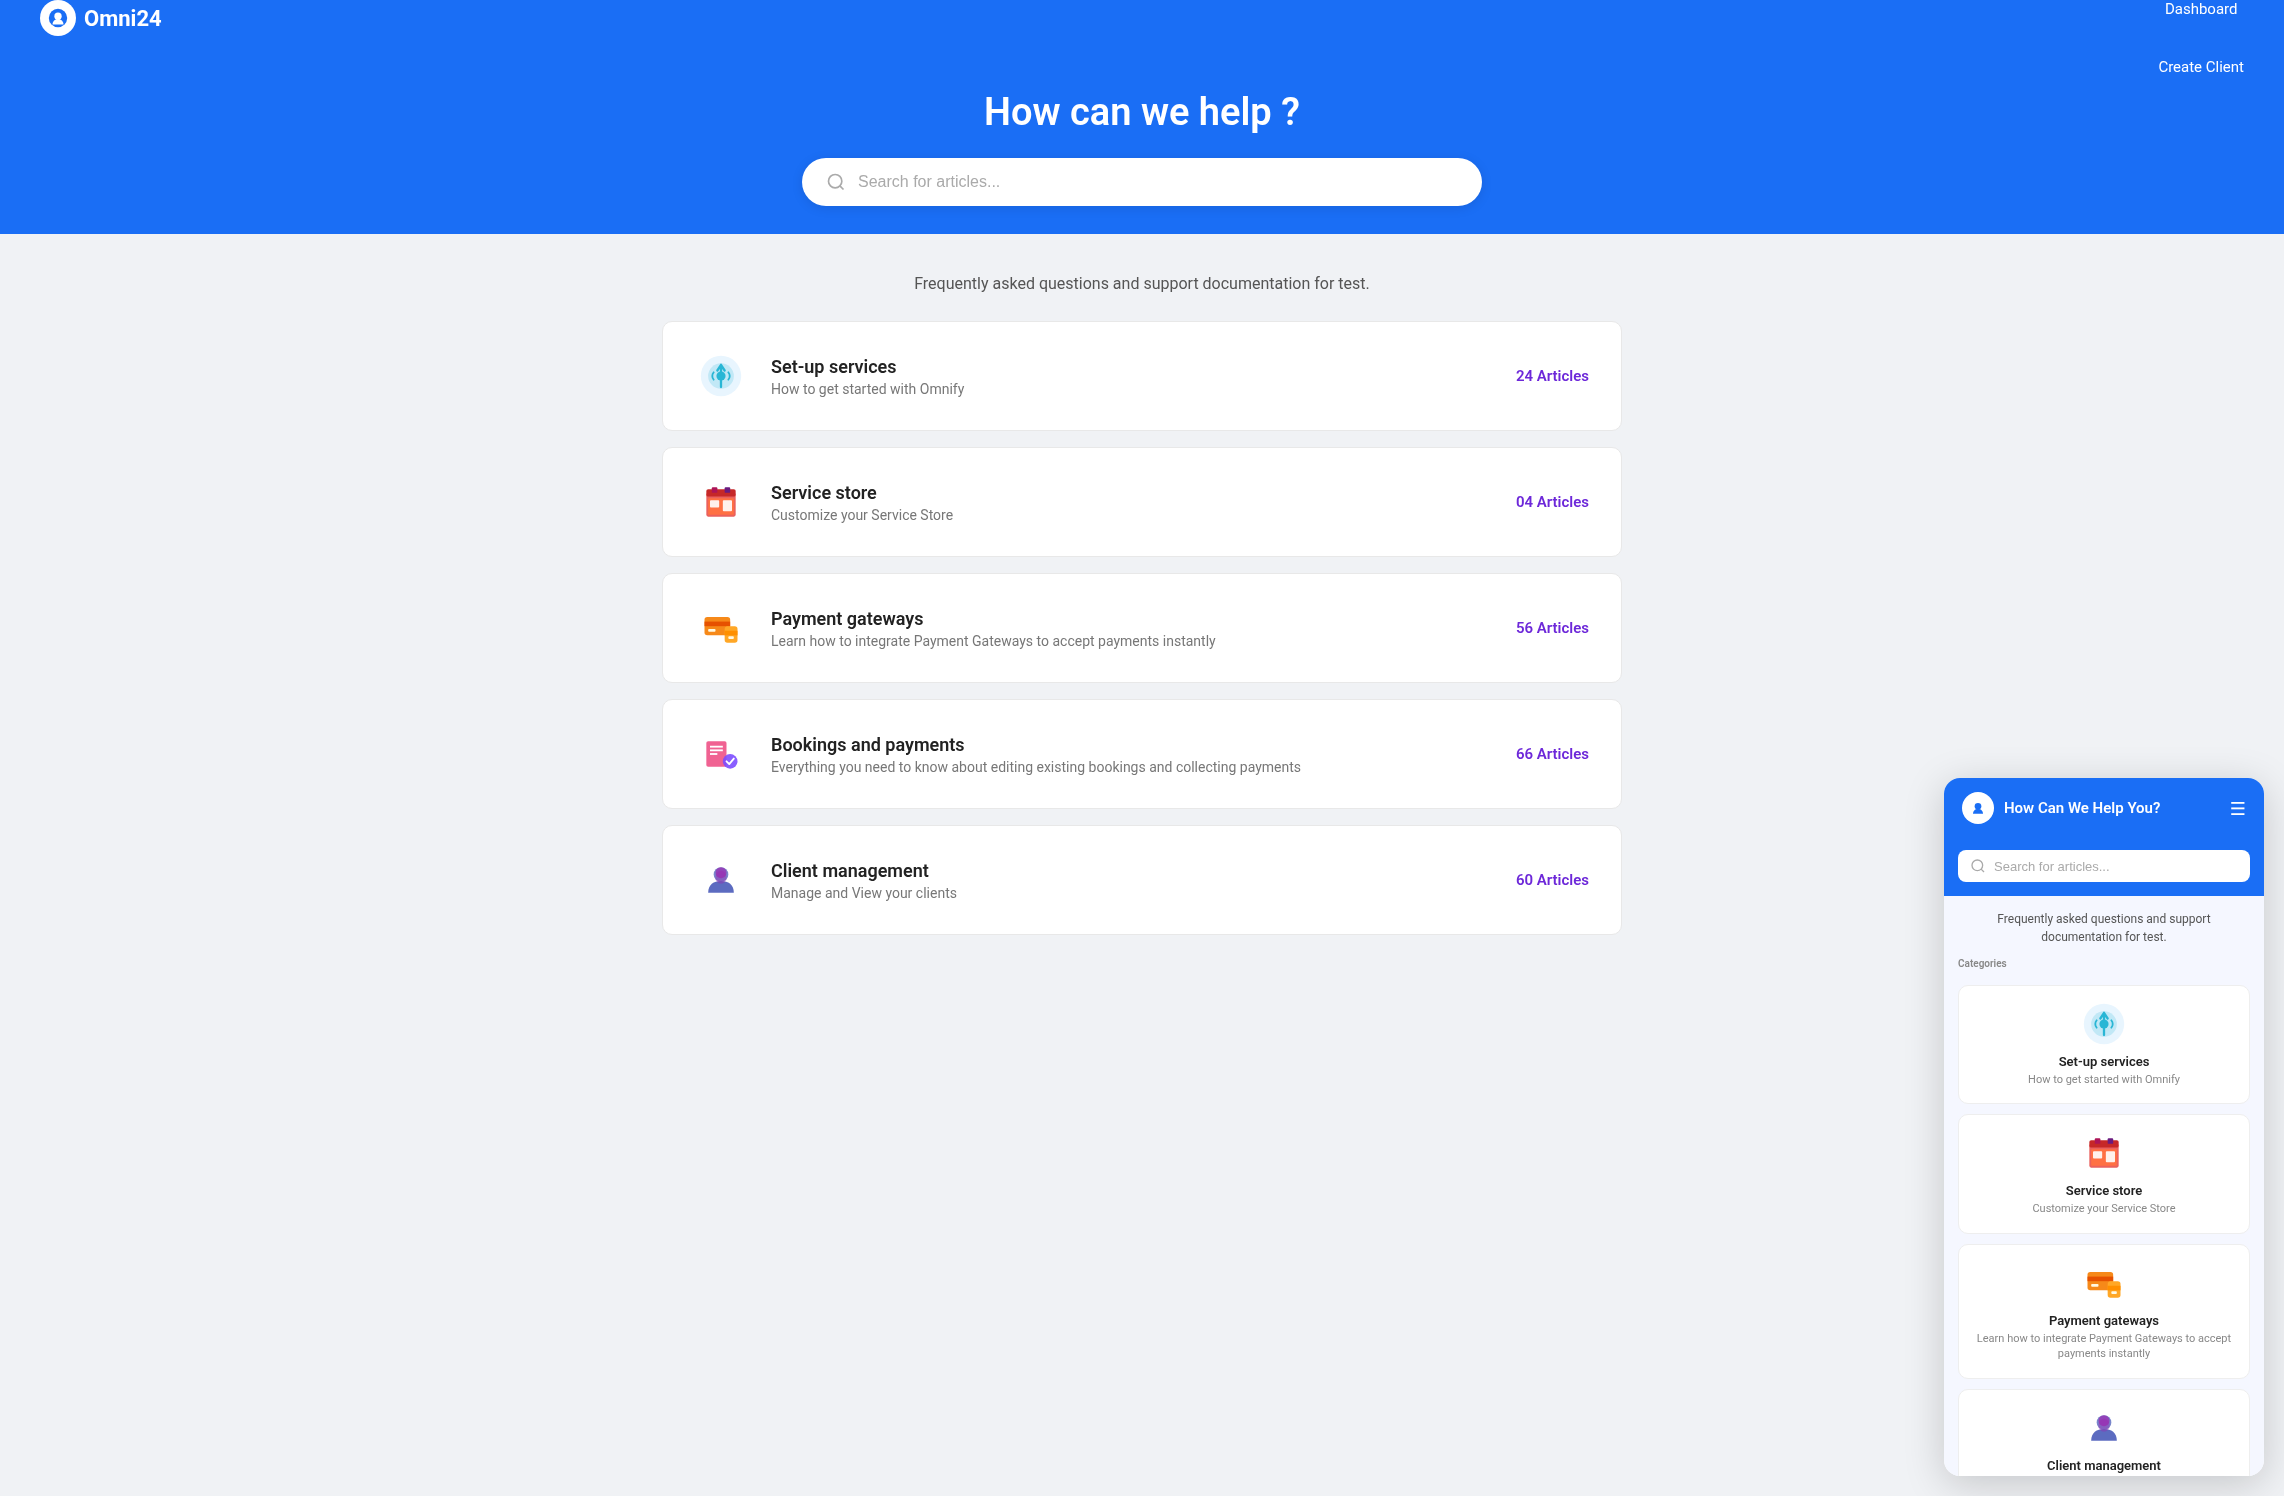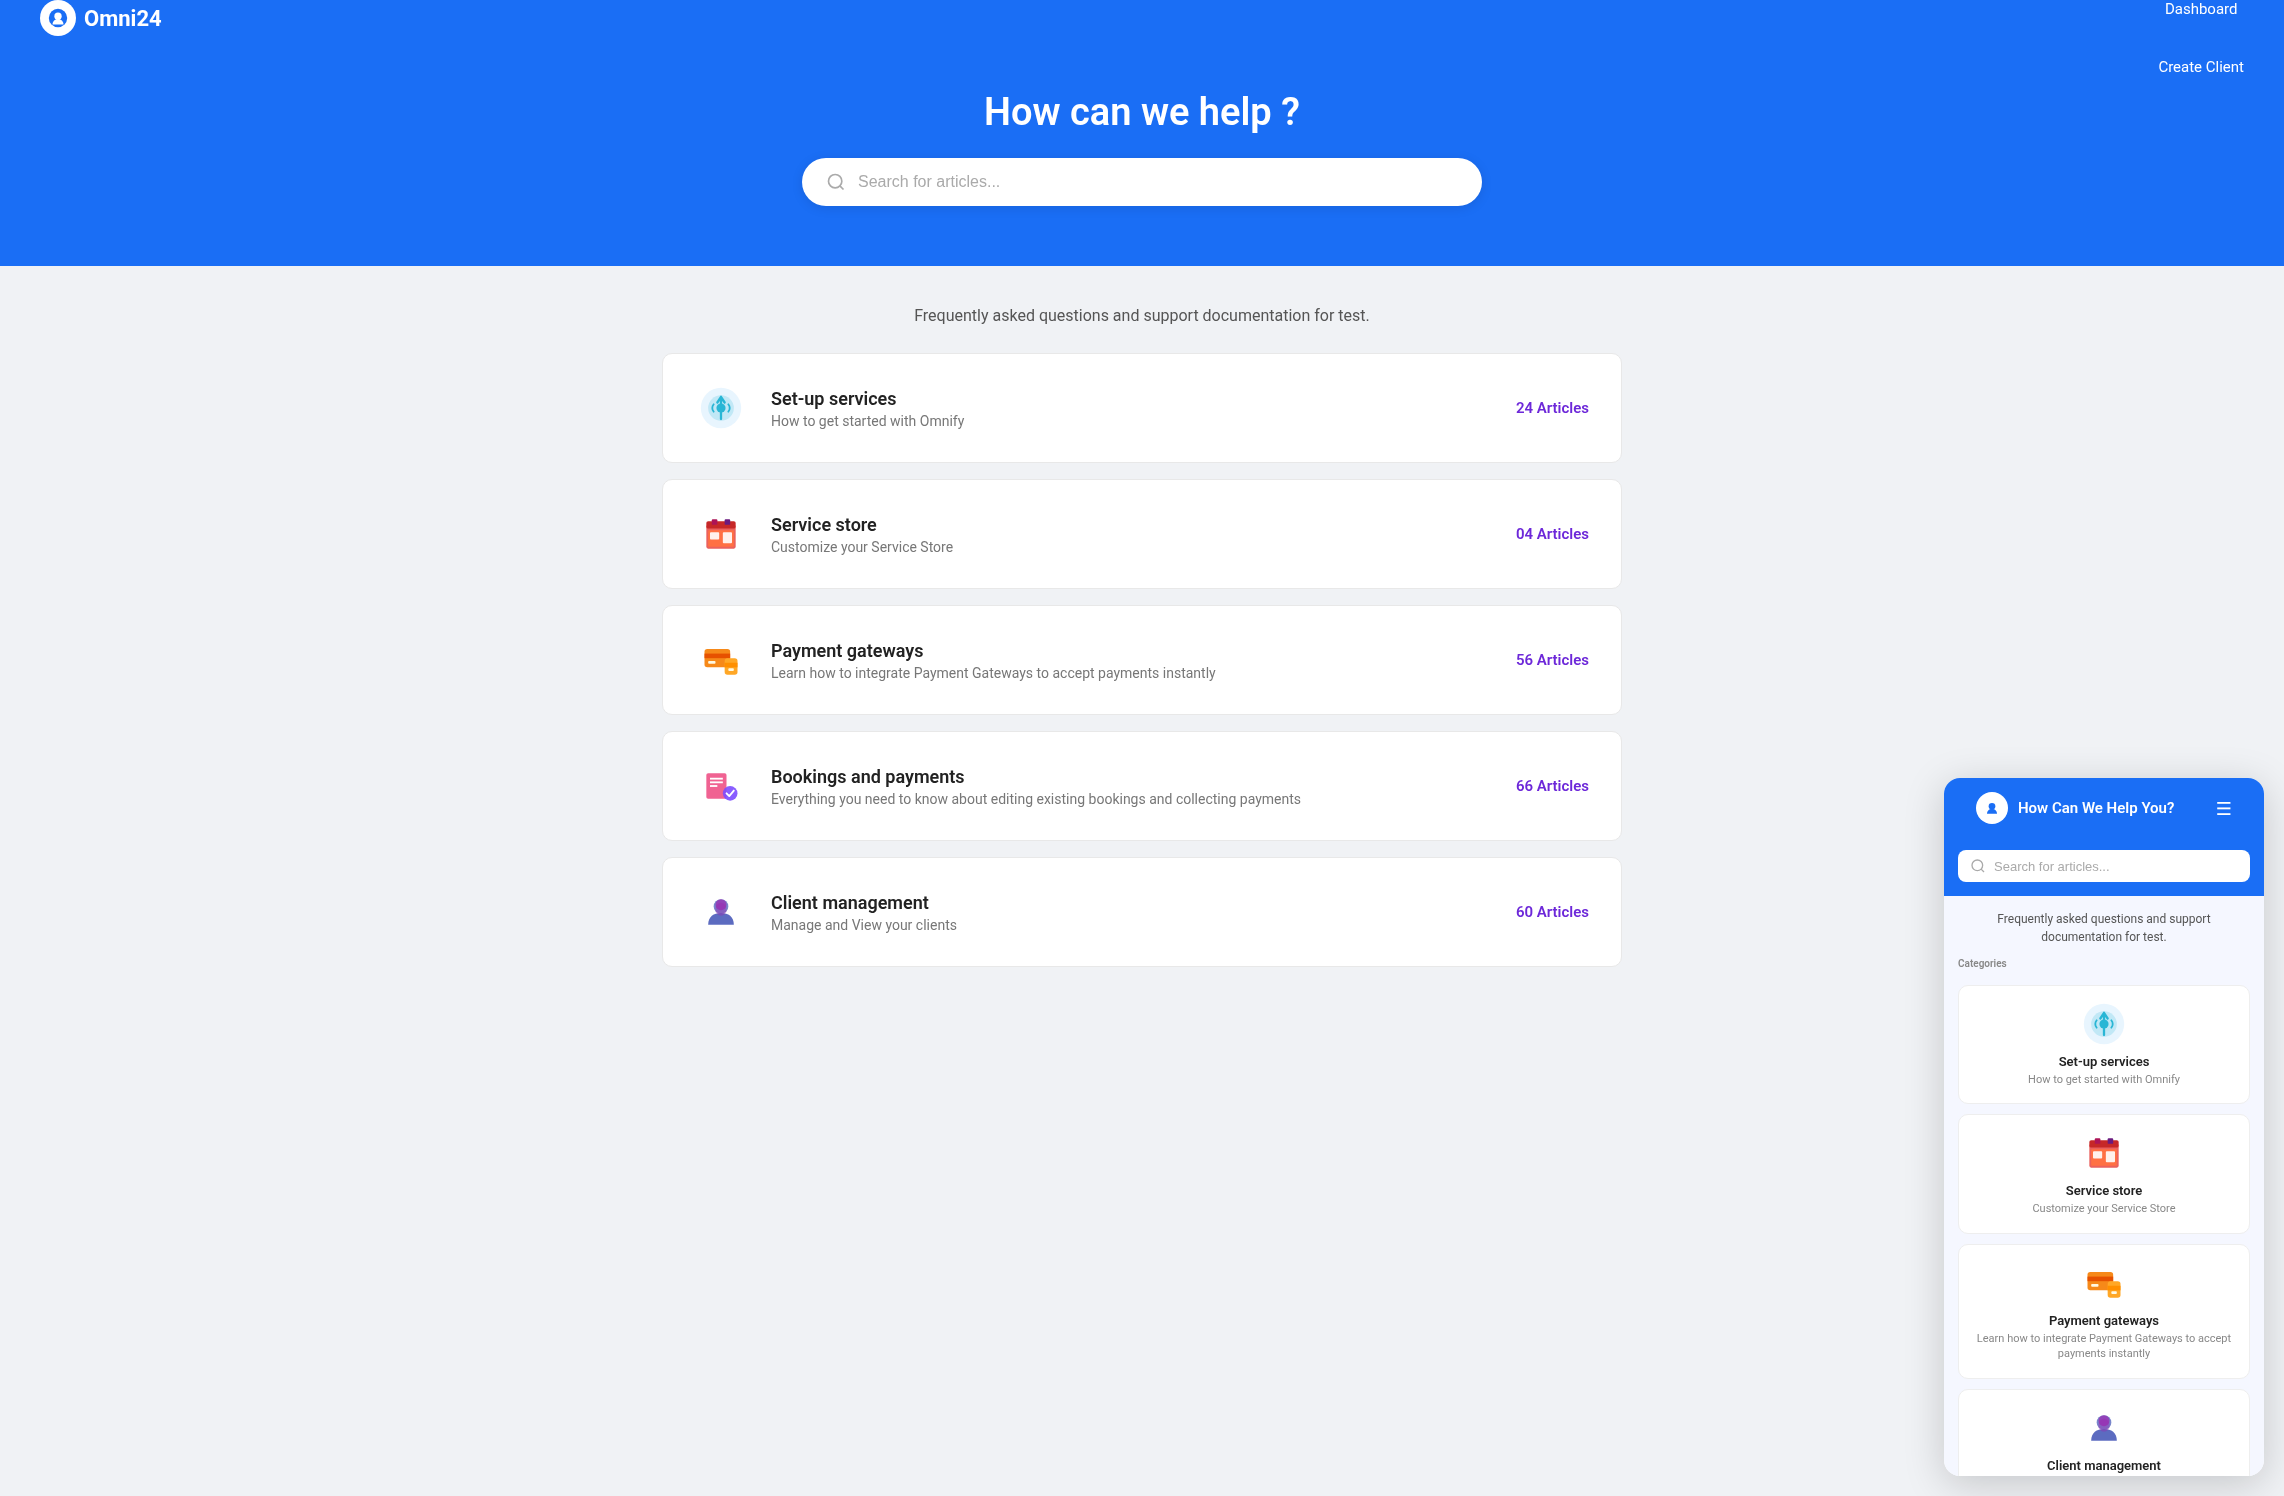--- a/index.html
+++ b/index.html
@@ -42,21 +42,21 @@
     .header-nav a {
       color: white;
       text-decoration: none;
       font-size: 15px;
       font-weight: 400;
     }
 
     
     .hero {
       background: #1a6ef5;
-      padding: 30px 40px 60px;
+      padding: 30px 40px 28px;
       text-align: center;
     }
     .hero h1 {
       color: white;
       font-size: 38px;
       font-weight: 600;
       margin-bottom: 24px;
     }
     .search-bar {
       max-width: 680px;
@@ -139,21 +139,21 @@
       right: 20px;
       width: 320px;
       background: white;
       border-radius: 16px;
       box-shadow: 0 8px 40px rgba(0,0,0,0.18);
       overflow: hidden;
       z-index: 1000;
     }
     .widget-header {
       background: #1a6ef5;
-      padding: 14px 32px;
+      padding: 14px 18px;
       display: flex;
       align-items: center;
       justify-content: space-between;
     }
     .widget-header-left {
       display: flex;
       align-items: center;
       gap: 10px;
     }
     .widget-avatar {

